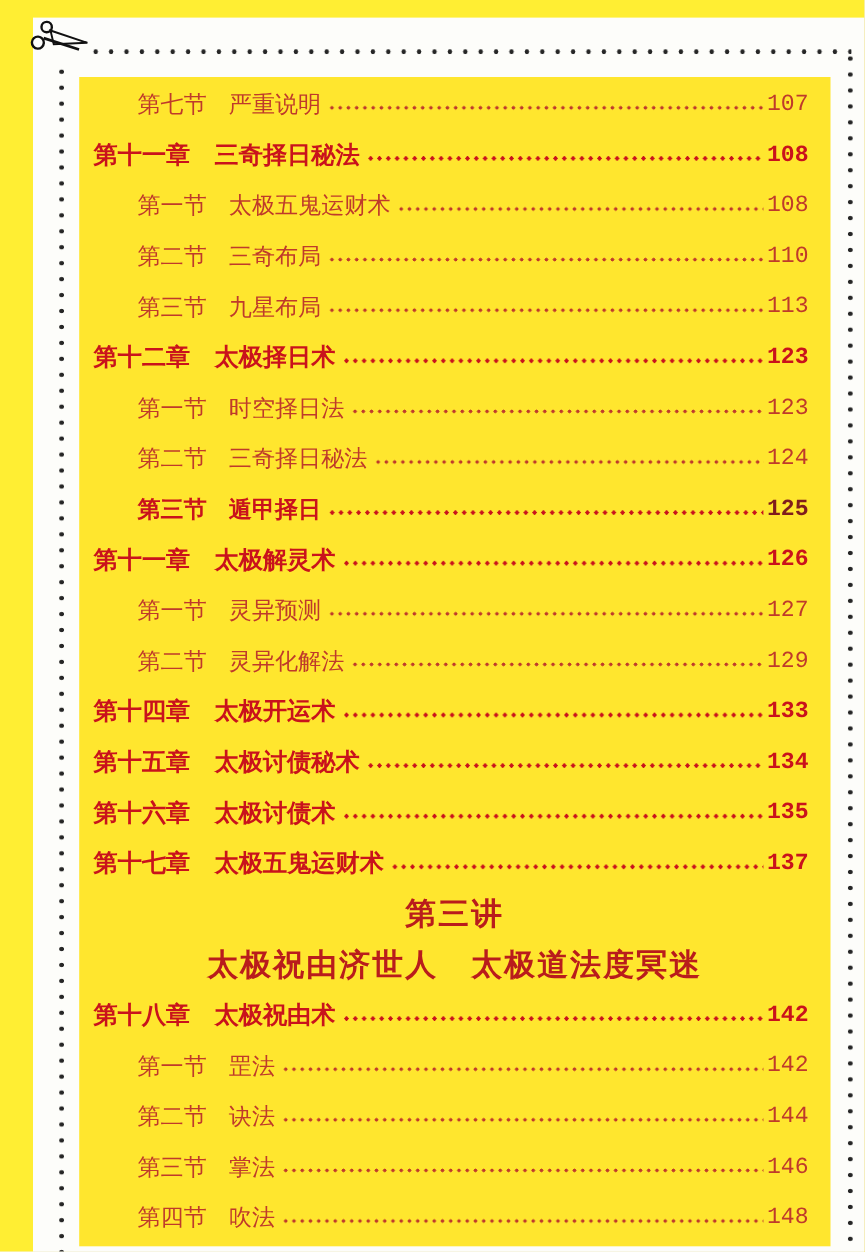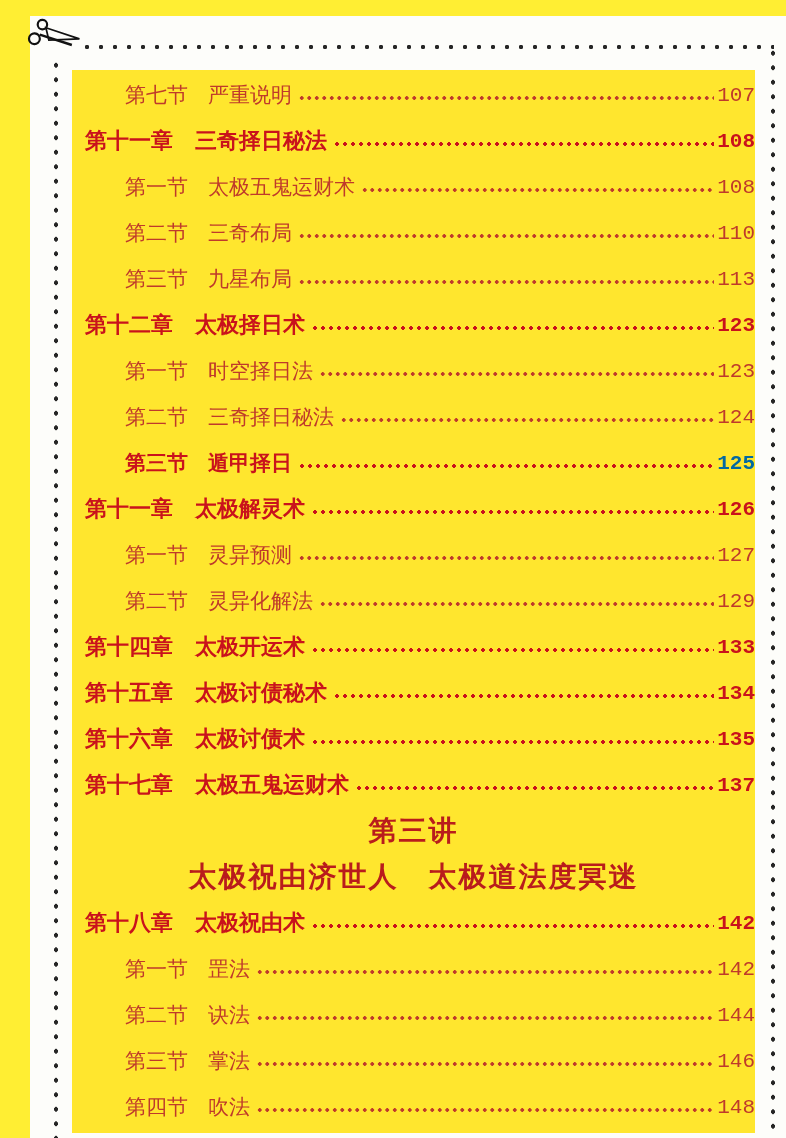--- a/index.html
+++ b/index.html
@@ -17,38 +17,38 @@
     background:radial-gradient(circle,#262626 0 2px,transparent 2.3px) center top/6px 14.5px repeat-y;}
   .dots-right{position:absolute;left:770px;top:46px;width:6px;height:1092px;
     background:radial-gradient(circle,#262626 0 2px,transparent 2.3px) center top/6px 14.5px repeat-y;}
 
   .scissors{position:absolute;left:26px;top:16px;width:58px;height:36px;transform:rotate(3deg);}
 
   
   .content{position:absolute;left:72px;top:70px;width:683px;height:1063px;background:#ffe62e;
     padding-top:2px;box-sizing:border-box;}
 
-  .row{display:flex;align-items:center;height:46px;box-sizing:border-box;}
+  .row{display:flex;align-items:center;height:46px;box-sizing:border-box;padding-right:20px;}
   .row .lbl{white-space:nowrap;flex:0 0 auto;}
   .row .ttl{white-space:nowrap;flex:0 0 auto;}
   .leader{flex:1 1 auto;height:6px;margin:6px 3px 0 6px;
     background:radial-gradient(circle,#bf3a2b 0 1.6px,transparent 1.8px) left center/7.5px 6px repeat-x;}
   .pg{font-family:Liberation Mono, monospace;font-size:21px;color:#bf3a2b;flex:0 0 auto;}
 
   .section{color:#bf3a2b;font-size:21px;padding-left:53px;}
   .section .lbl{margin-right:20px;}
 
   .chapter{color:#c9121c;font-size:22px;font-weight:bold;padding-left:13px;}
   .chapter .lbl{margin-right:22px;}
   .chapter .leader{background:radial-gradient(circle,#c9121c 0 1.8px,transparent 2px) left center/8px 6px repeat-x;}
   .chapter .pg{color:#c9121c;font-weight:bold;}
 
   .strong{font-weight:bold;color:#c9121c;}
   .strong .leader{background:radial-gradient(circle,#c9121c 0 1.8px,transparent 2px) left center/8px 6px repeat-x;}
-  .strong .pg{color:#0369a1;font-weight:bold;}
+  .strong .pg{color:#7f1d1d;font-weight:bold;}
 
   .heading{justify-content:center;color:#b91c1c;font-weight:bold;font-size:28px;letter-spacing:2px;padding-right:0;}
 </style>
 </head>
 <body>
 
 <div class="sheet">
 
   <div class="band-top"></div>
   <div class="band-left"></div>

